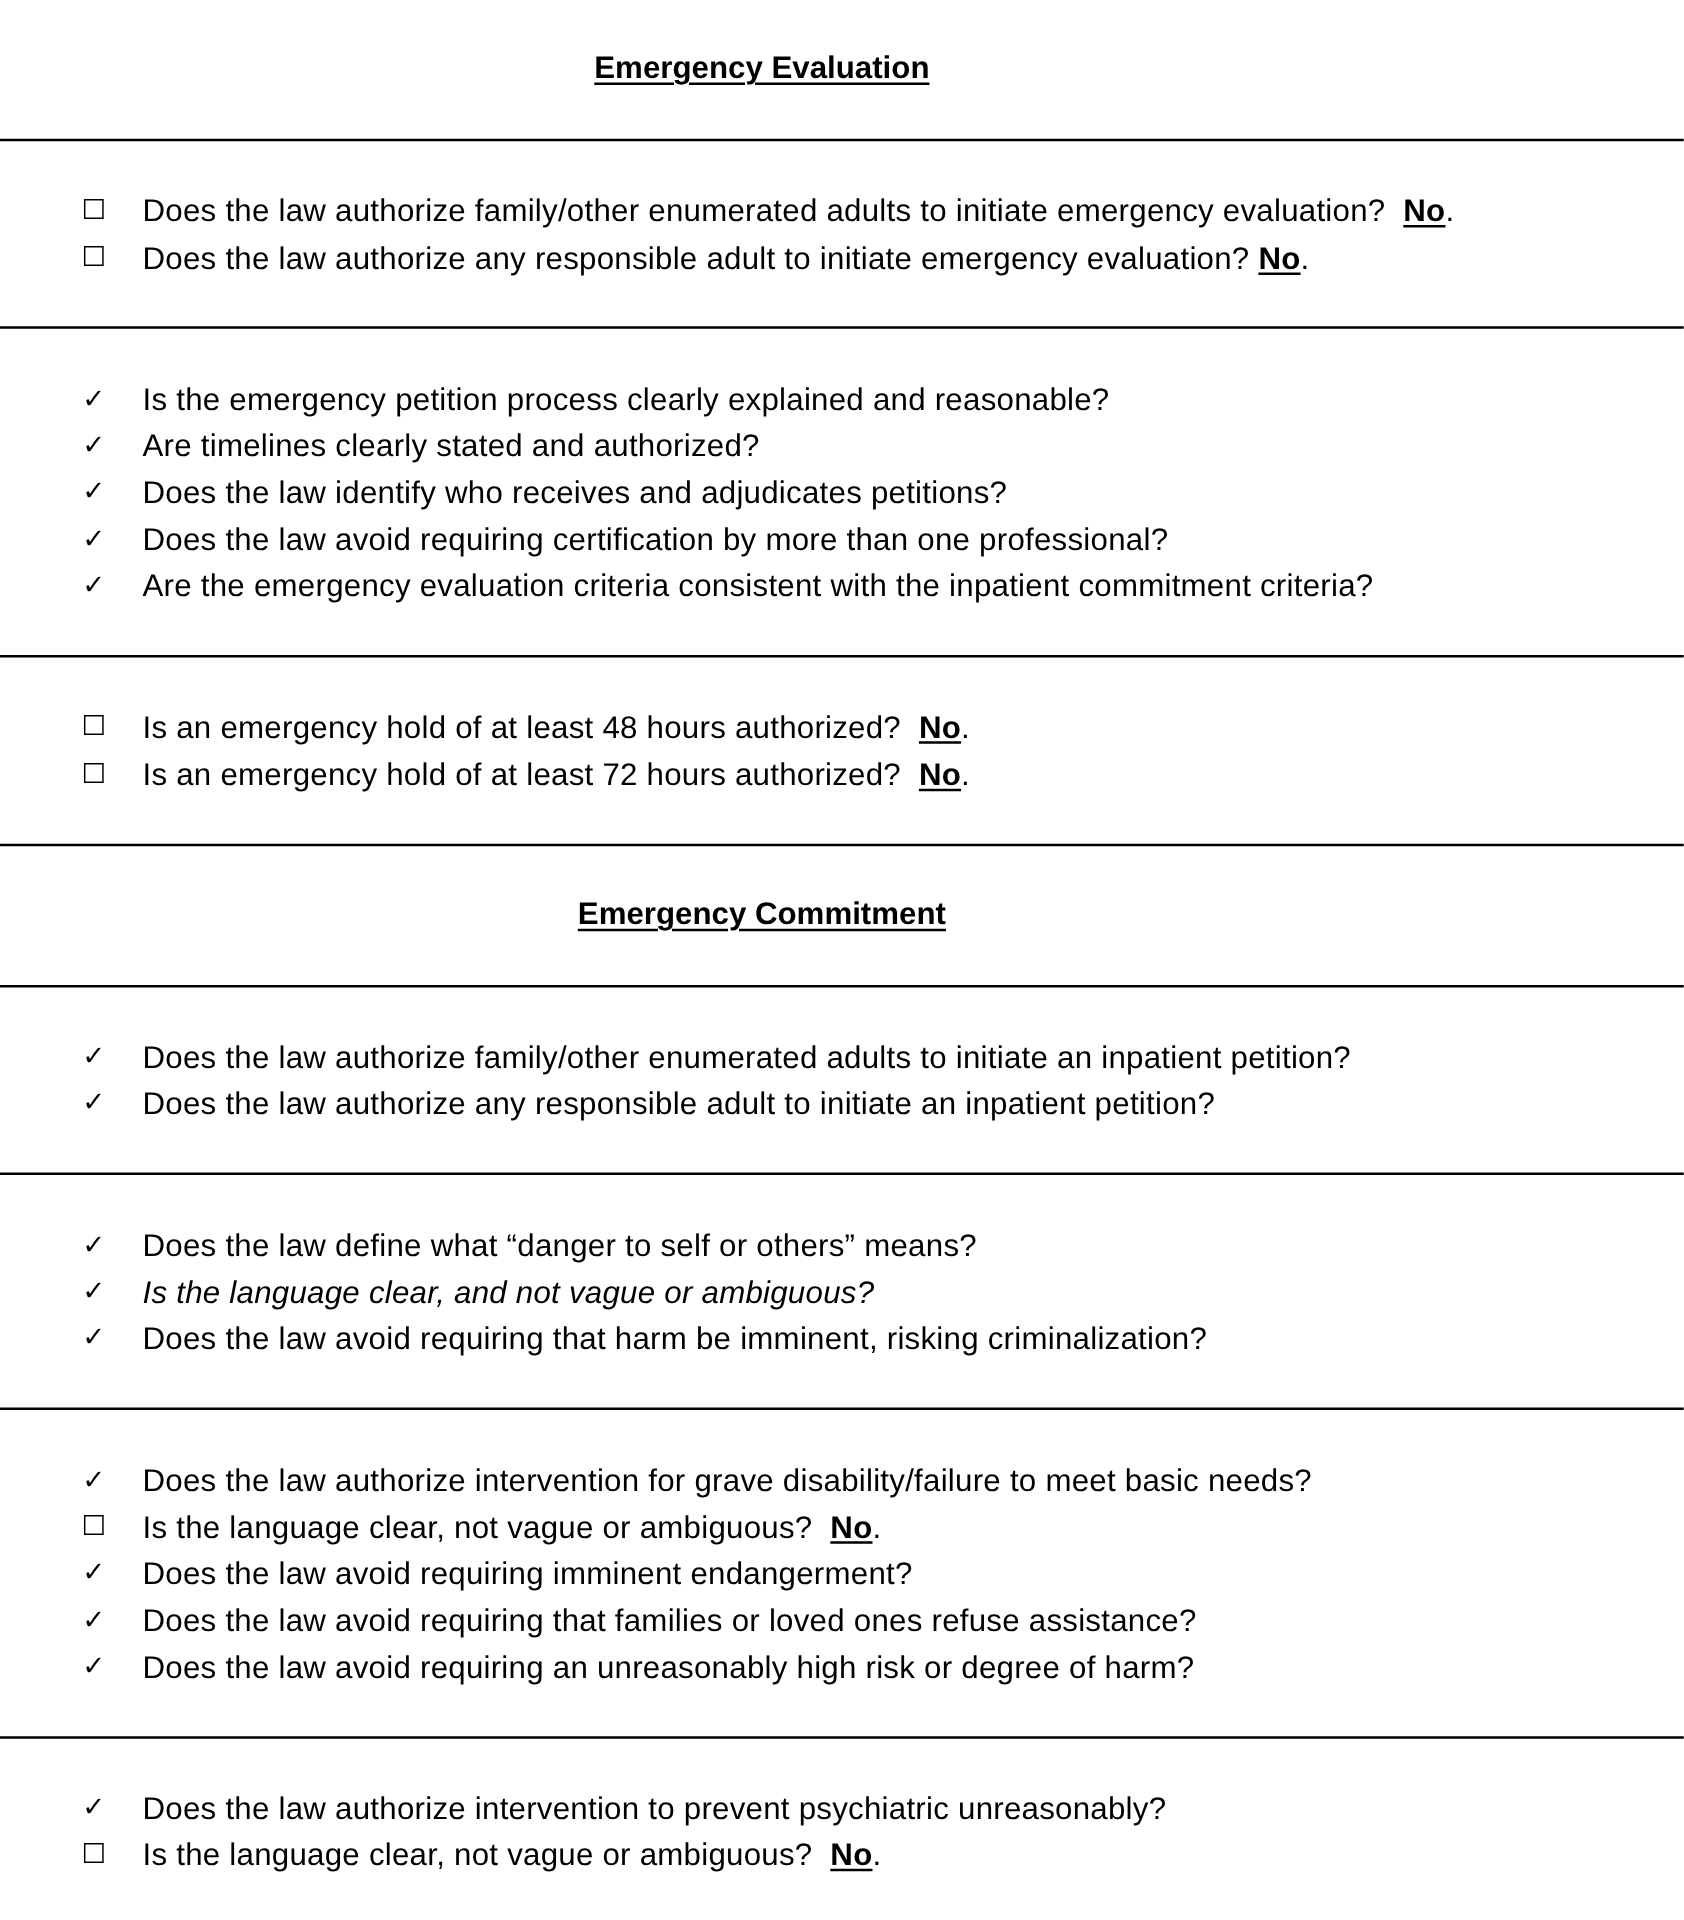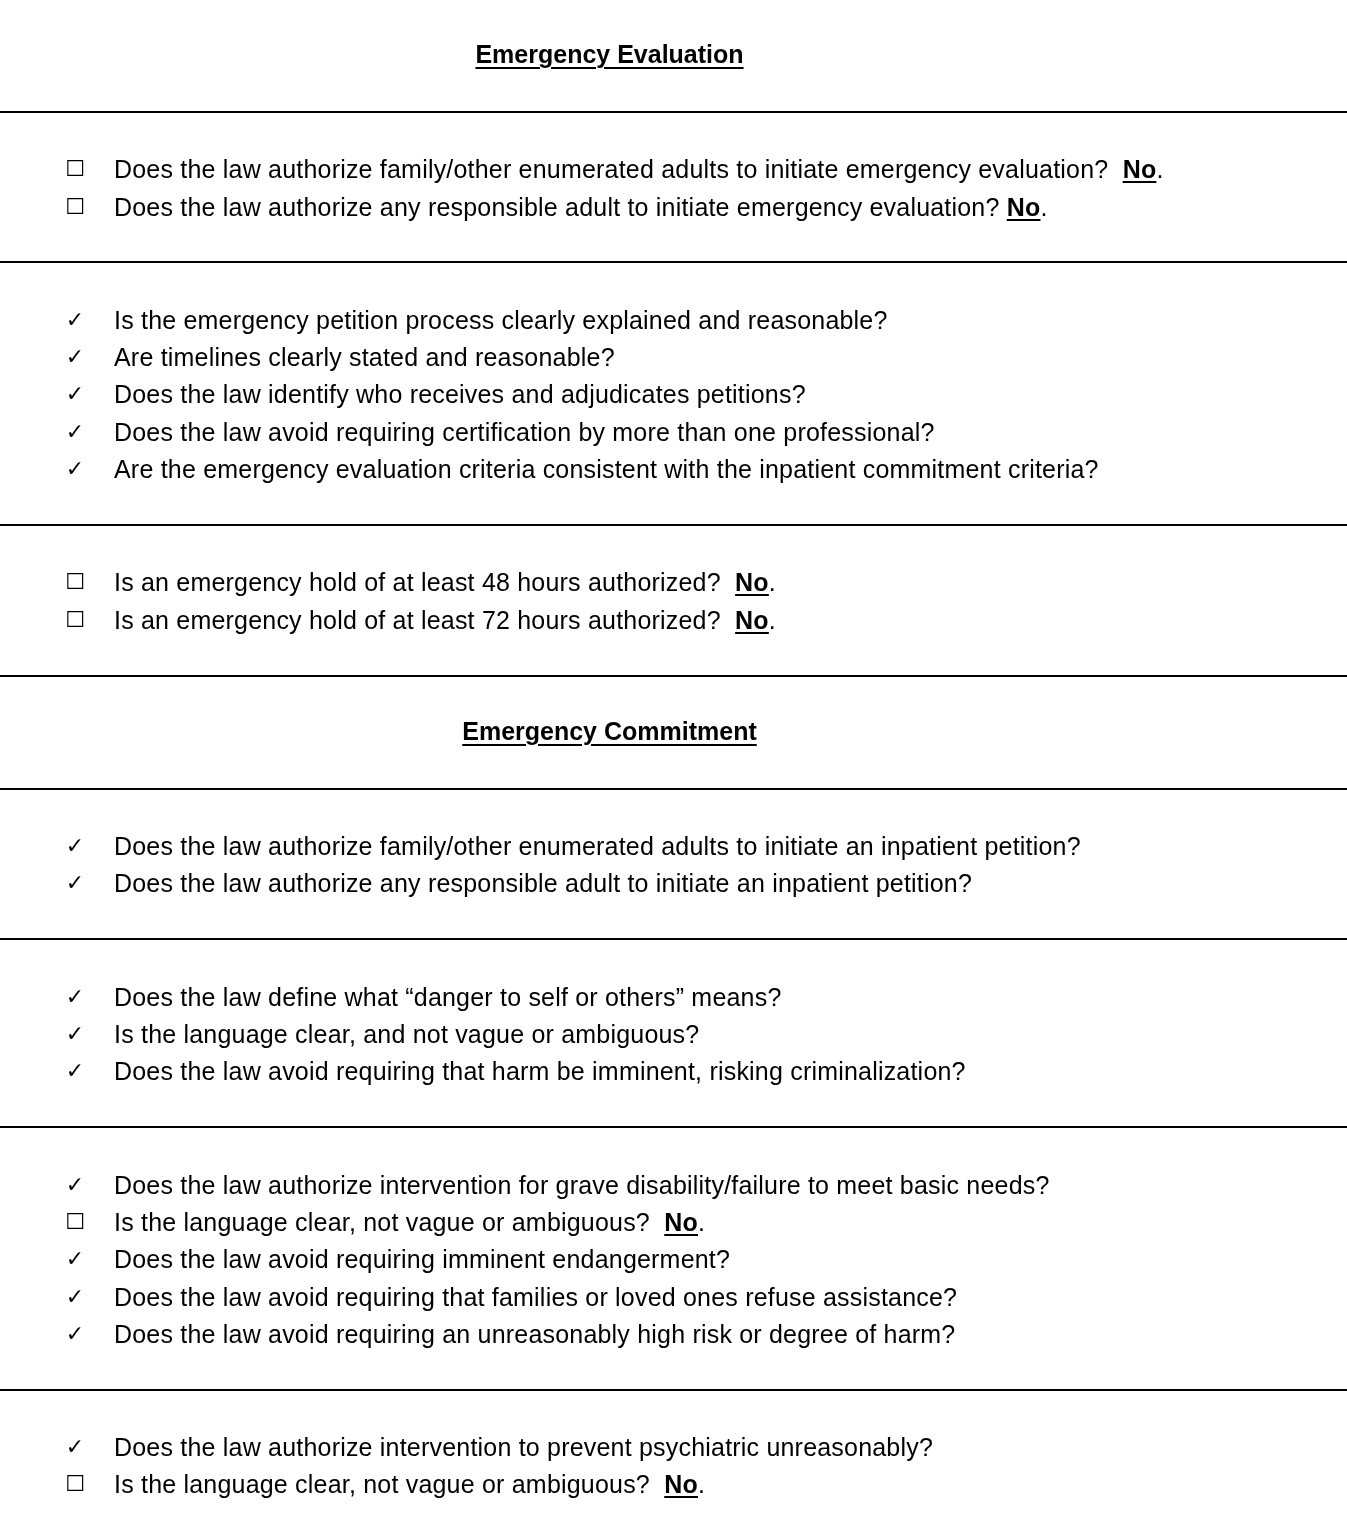--- a/index.html
+++ b/index.html
@@ -36,21 +36,21 @@
     <div class="row" style="top: 192px;">
       <span class="mark box">☐</span>
       <span class="q"><span style="white-space: pre;">Does the law authorize any responsible adult to initiate emergency evaluation? </span><span class="ans">No</span><span>.</span></span>
     </div>
     <div class="row" style="top: 305px;">
       <span class="mark check">✓</span>
       <span class="q"><span style="white-space: pre;">Is the emergency petition process clearly explained and reasonable?</span></span>
     </div>
     <div class="row" style="top: 342px;">
       <span class="mark check">✓</span>
-      <span class="q"><span style="white-space: pre;">Are timelines clearly stated and reasonable?</span></span>
+      <span class="q"><span style="white-space: pre;">Are timelines clearly stated and authorized?</span></span>
     </div>
     <div class="row" style="top: 379px;">
       <span class="mark check">✓</span>
       <span class="q"><span style="white-space: pre;">Does the law identify who receives and adjudicates petitions?</span></span>
     </div>
     <div class="row" style="top: 417px;">
       <span class="mark check">✓</span>
       <span class="q"><span style="white-space: pre;">Does the law avoid requiring certification by more than one professional?</span></span>
     </div>
     <div class="row" style="top: 454px;">
@@ -73,21 +73,21 @@
     <div class="row" style="top: 868px;">
       <span class="mark check">✓</span>
       <span class="q"><span style="white-space: pre;">Does the law authorize any responsible adult to initiate an inpatient petition?</span></span>
     </div>
     <div class="row" style="top: 982px;">
       <span class="mark check">✓</span>
       <span class="q"><span style="white-space: pre; text-align: center;">Does the law define what “danger to self or others” means?</span></span>
     </div>
     <div class="row" style="top: 1019px;">
       <span class="mark check">✓</span>
-      <span class="q"><span style="white-space: pre;">Is the language clear, and not vague or ambiguous?</span></span>
+      <span class="q"><span style="white-space: pre; font-style: italic;">Is the language clear, and not vague or ambiguous?</span></span>
     </div>
     <div class="row" style="top: 1056px;">
       <span class="mark check">✓</span>
       <span class="q"><span style="white-space: pre;">Does the law avoid requiring that harm be imminent, risking criminalization?</span></span>
     </div>
     <div class="row" style="top: 1170px;">
       <span class="mark check">✓</span>
       <span class="q"><span style="white-space: pre;">Does the law authorize intervention for grave disability/failure to meet basic needs?</span></span>
     </div>
     <div class="row" style="top: 1207px;">

